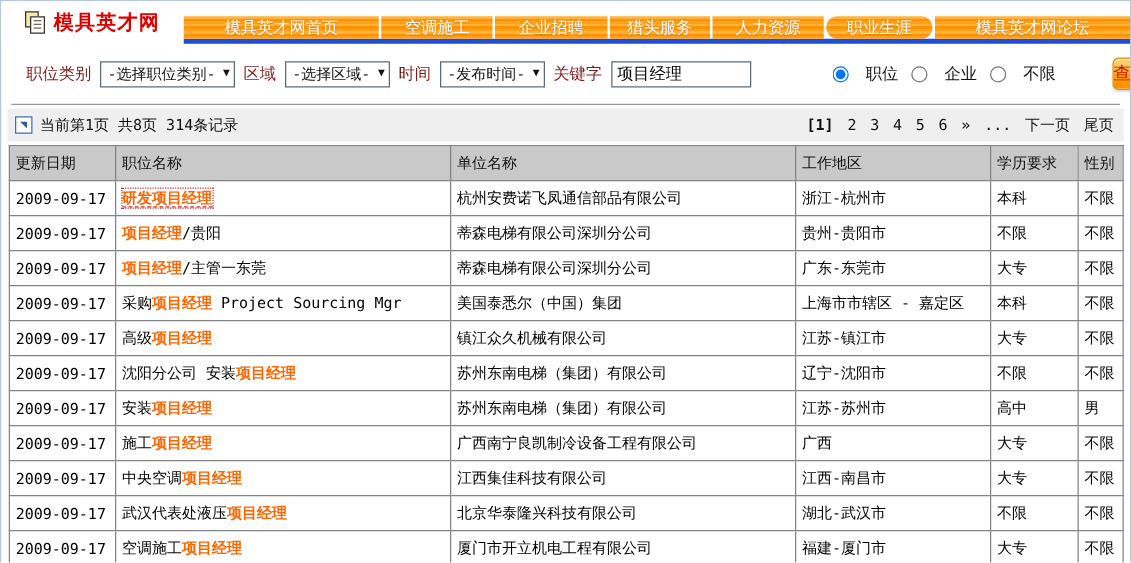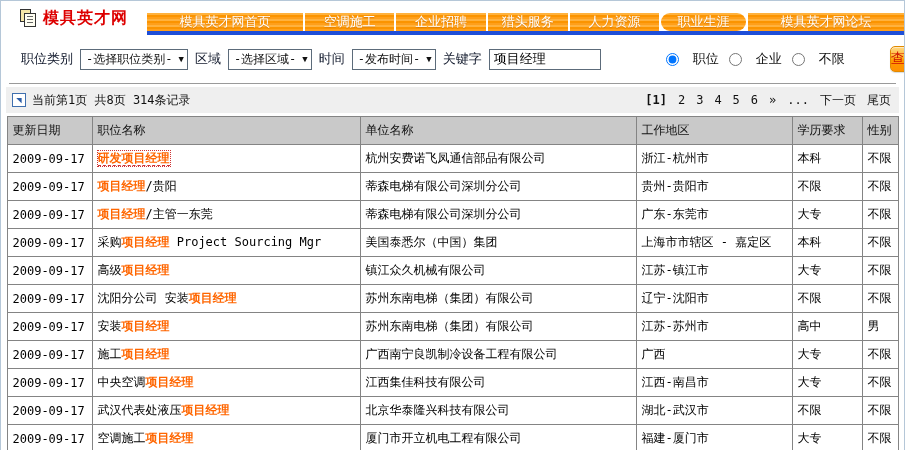--- a/index.html
+++ b/index.html
@@ -18,21 +18,21 @@
   .logo-text { color:#dd0000; font-weight:bold; font-size:16px; letter-spacing:1px; white-space:nowrap; }
   .tabs-wrap { flex:1; display:flex; padding-top:12px; border-bottom:4px solid #1d4ed8; background:#fff; }
   .tab { flex:1 1 0; margin-right:2px; display:flex; align-items:center; justify-content:center;
          color:#fff; font-size:13px; cursor:pointer; white-space:nowrap;
          background:repeating-linear-gradient(180deg,#ffb23e 0px,#ffb23e 2px,#fb9400 2px,#fb9400 4px,#ff9f1a 4px,#ff9f1a 6px);
          text-shadow:0 1px 1px rgba(180,90,0,.5); }
   .tab:last-child { margin-right:0; }
 
   
   .searchbar { height:48px; display:flex; align-items:center; padding:0 10px 0 20px; gap:7px; white-space:nowrap; }
-  .s-label { color:#0f172a; font-size:13px;text-align:right; }
+  .s-label { color:#7f1d1d; font-size:13px;text-align:right; }
   .xp-select { height:21px; background:#fff; border:1px solid #5c6b7a; display:flex; align-items:center;
                padding:0 3px 0 5px; font-size:12px; color:#111; cursor:pointer; }
   .xp-select .arrow { margin-left:auto; font-size:9px; color:#111; padding-left:6px; }
   .sel-cat { width:160px; } .sel-region { width:86px; } .sel-time { width:88px; }
   .kw-input { width:112px; height:21px; border:1px solid #5c6b7a; font-size:13px; padding:1px 4px;
               font-family:inherit; }
   .radio-group { display:flex; align-items:center; gap:10px; margin-left:58px; font-size:13px; color:#111; }
   .radio-group label { display:flex; align-items:center; gap:14px; cursor:pointer; }
   .btn-search { margin-left:38px; width:58px; height:26px; border:1px solid #e08a00; border-radius:5px;
                 background:linear-gradient(180deg,#ffd887 0%,#ffb525 45%,#ff9b00 55%,#ff9000 100%);

